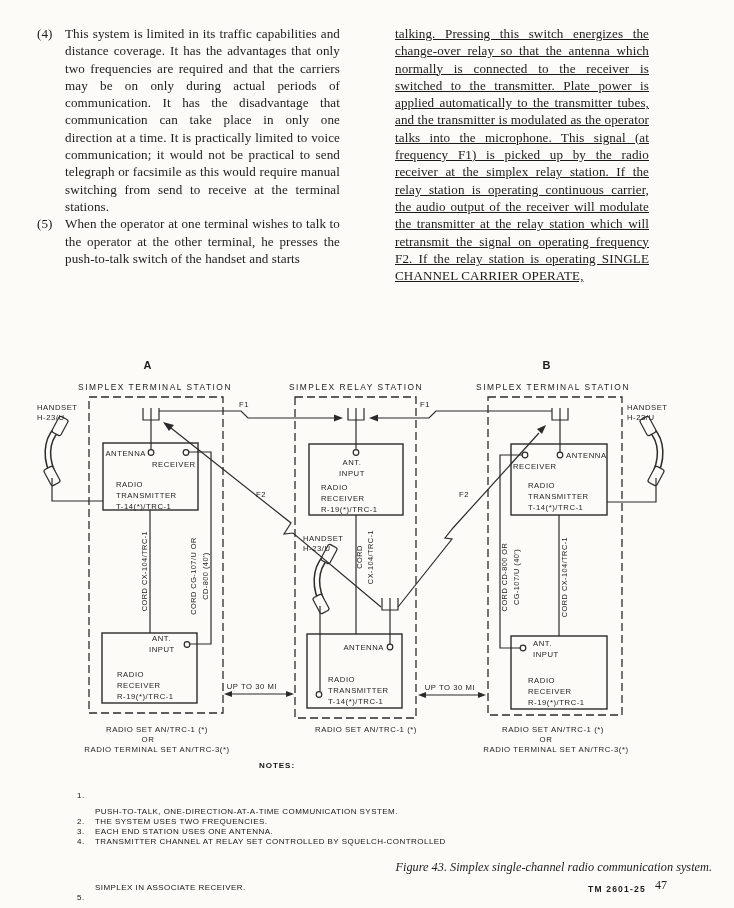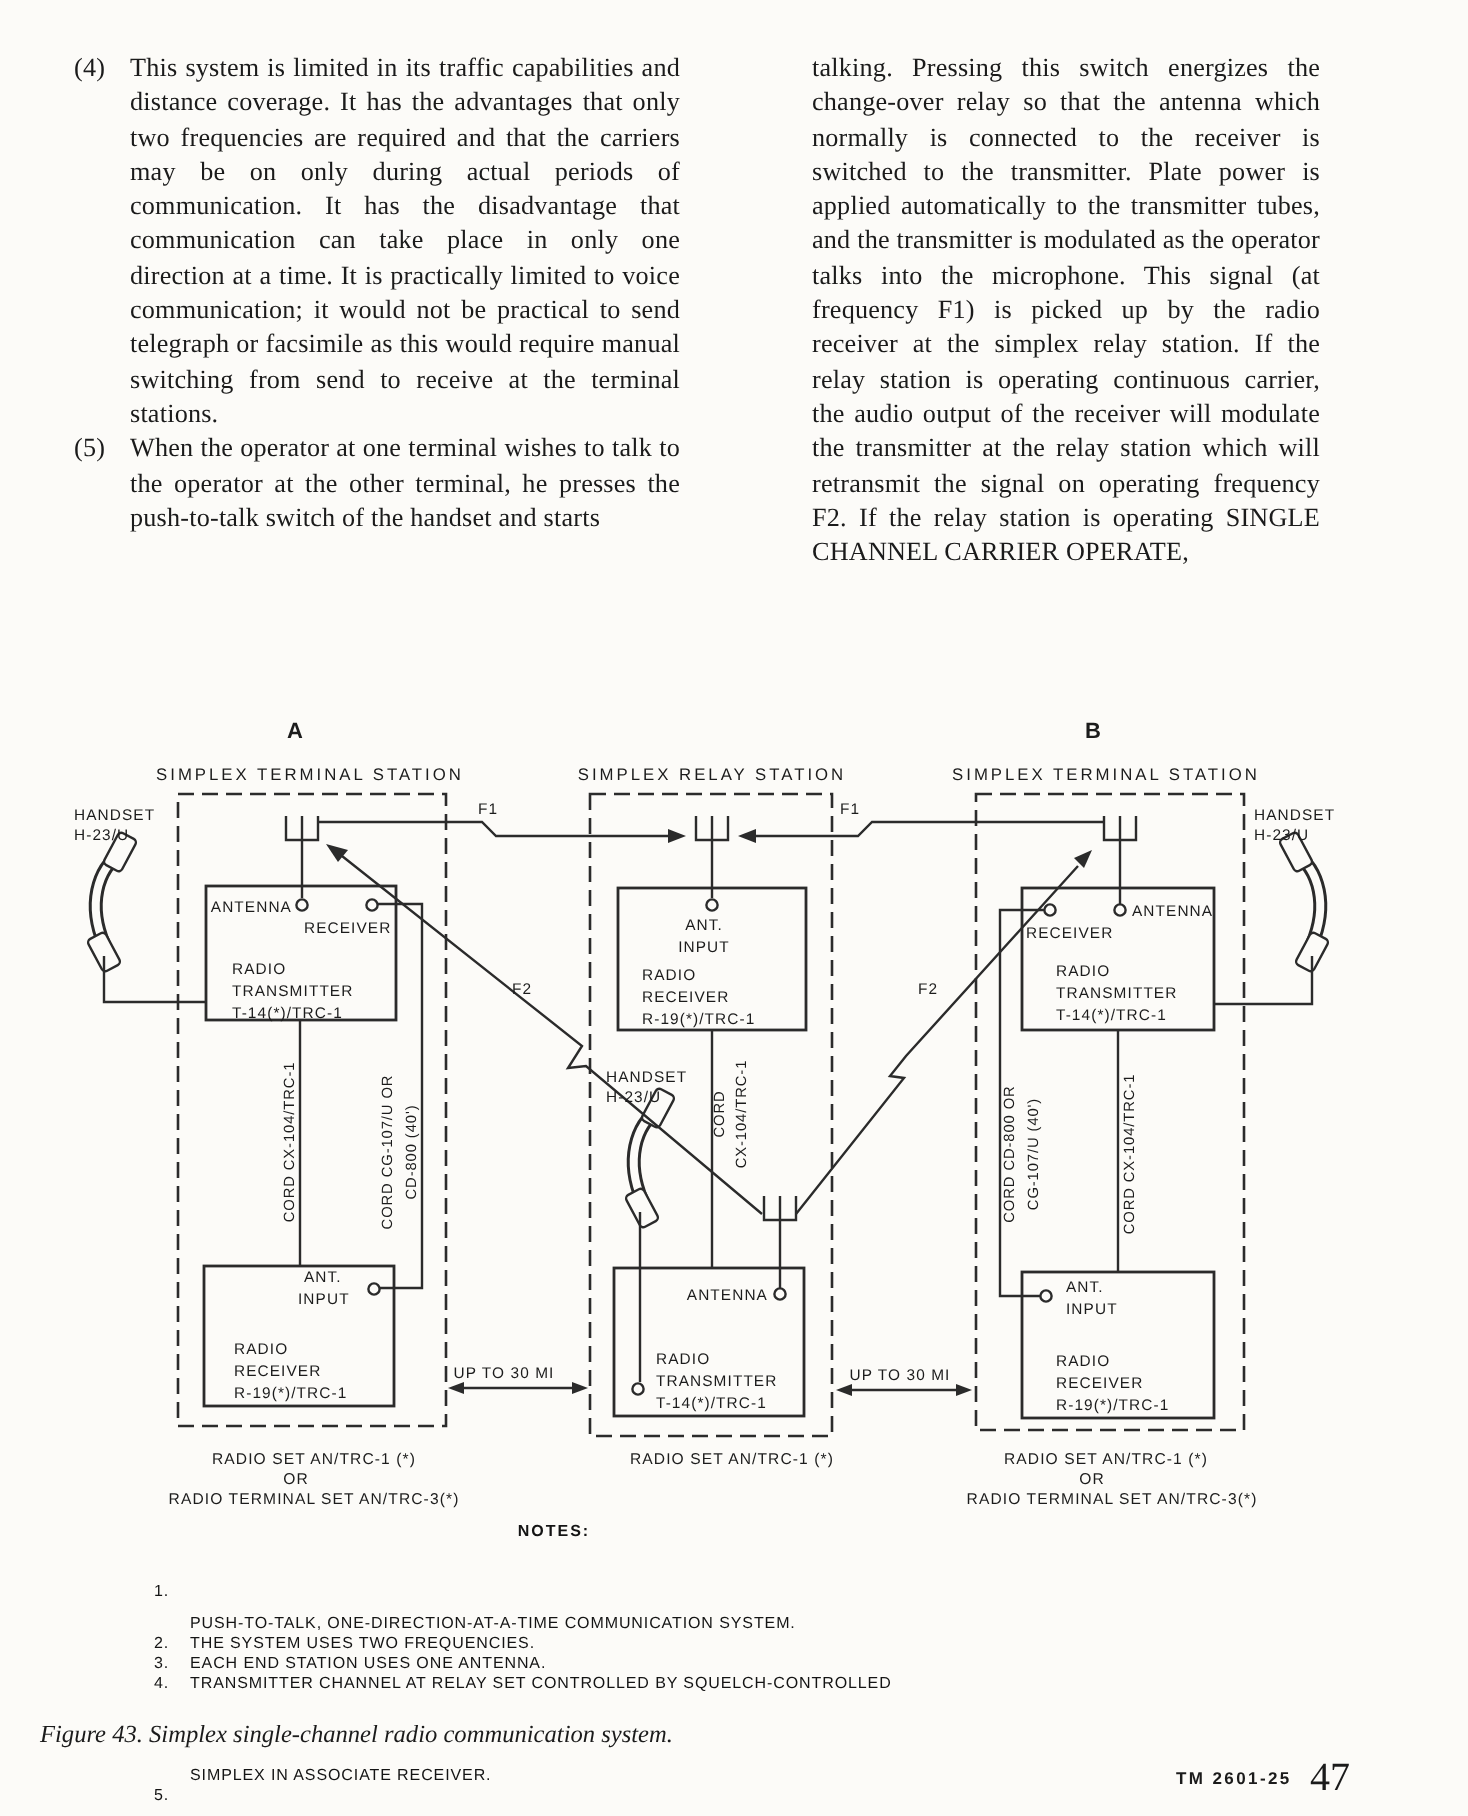--- a/index.html
+++ b/index.html
@@ -6,21 +6,21 @@
   .page {
     position:relative; width:734px; height:908px; margin:0 auto;
     background:#fcfbf8; color:#1b1b1b;
     font-family:"Liberation Serif", serif;
     overflow:hidden;
   }
   
   .col { position:absolute; top:25px; text-align:justify;
          font-size:13.1px; line-height:17.3px; letter-spacing:0.1px; }
   .col-left  { left:37px;  width:303px; }
-  .col-right { left:406px; width:254px; }
+  .col-right { left:395px; width:254px;text-decoration:underline; }
   .pitem { position:relative; padding-left:28px; }
   .pnum  { position:absolute; left:0; top:0; }
   
   svg.diagram { position:absolute; left:0; top:350px; }
   svg text { fill:#1c1c1c; font-family:"Liberation Sans", sans-serif; }
   .dmark { font-size:11px; font-weight:bold; letter-spacing:1px; }
   .dt  { font-size:8.4px; letter-spacing:1.5px; }
   .dl  { font-size:7.7px; letter-spacing:0.55px; }
   .dvl { font-size:7.4px; letter-spacing:0.45px; }
   .dc  { font-size:7.8px; letter-spacing:0.55px; }
@@ -37,23 +37,23 @@
            letter-spacing:0.45px; line-height:10px; color:#141414; }
   .notes-heading { width:400px; text-align:center; font-weight:bold;
                    letter-spacing:1px; margin-bottom:20px; }
   .note-first { position:relative; padding-left:18px; }
   .nn { position:absolute; left:0; }
   .note-cont { padding-left:18px;margin-top:36px; }
   .tm-ref { position:absolute; left:588px; top:884px;
             font-family:"Liberation Sans", sans-serif; font-size:8.5px;
             font-weight:bold; letter-spacing:1.2px; }
   .figcap { position:absolute; left:0; top:860px; width:712px;
-            text-align:left; font-style:italic; font-size:12.3px;padding-left:20px; }
+            text-align:right; font-style:italic; font-size:12.3px; }
   .pageno { position:absolute; left:655px; top:878px;
-            font-weight:normal; font-size:20px; }
+            font-weight:normal; font-size:12px; }
 </style>
 </head>
 <body>
 
 <div class="page">
 
   <div class="col col-left">
     <div class="pitem">
       <span class="pnum">(4)</span>
       <span>This system is limited in its traffic capabilities and distance coverage. It has the advantages that only two frequencies are required and that the carriers may be on only during actual periods of communication. It has the disadvantage that communication can take place in only one direction at a time. It is practically limited to voice communication; it would not be practical to send telegraph or facsimile as this would require manual switching from send to receive at the terminal stations.</span>

